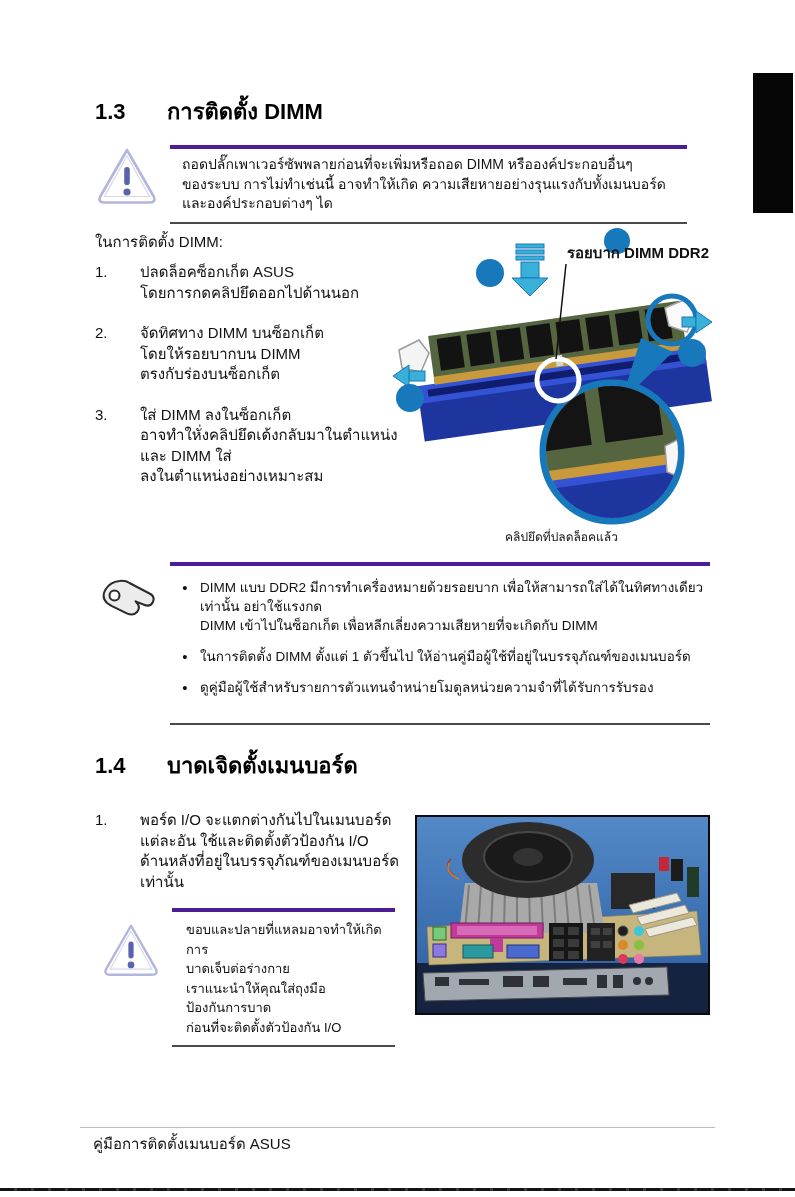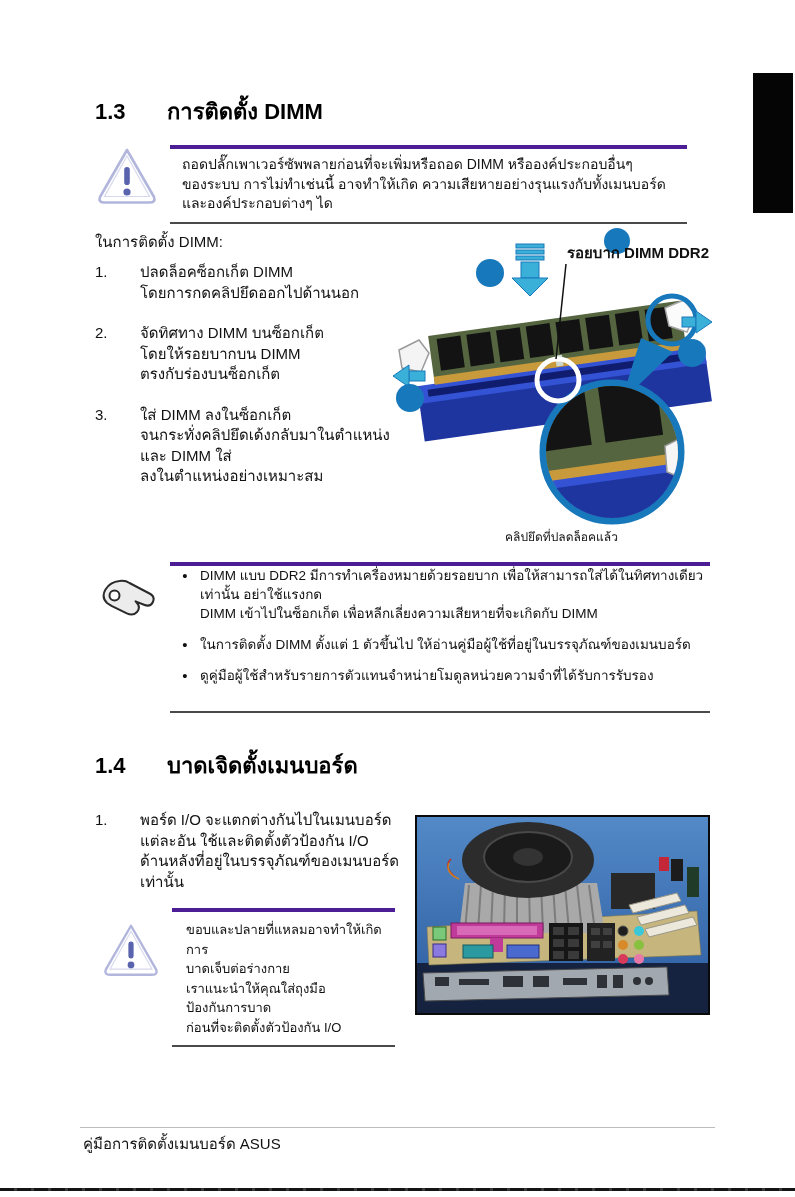--- a/index.html
+++ b/index.html
@@ -9,37 +9,37 @@
   }
   .pre{white-space:pre-line;}
   .chapter-tab{position:absolute;left:753px;top:73px;width:40px;height:140px;background:#050505;}
   .heading{position:absolute;left:95px;font-weight:bold;font-size:22px;color:#000;}
   .h13{top:94px;}
   .h14{top:748px;}
   .h-num{display:inline-block;width:72px;}
   .rulebox{position:absolute;border-top:4px solid #4c1d95;border-bottom:2px solid #4a4a4a;box-sizing:border-box;}
   .warn1{left:170px;top:145px;width:517px;padding:6px 4px 8px 12px;font-size:14px;line-height:19.5px;}
   .warn2{left:172px;top:908px;width:223px;padding:8px 0 8px 14px;font-size:13px;line-height:19.5px;}
-  .notesbox{left:170px;top:562px;width:540px;padding:0 0 14px 0;}
+  .notesbox{left:170px;top:562px;width:540px;padding:12px 0 14px 0;}
   .icon-abs{position:absolute;}
   .intro{position:absolute;left:95px;top:230px;margin:0;font-size:15px;}
   .steps{position:absolute;list-style:none;margin:0;padding:0;}
   .steps13{left:95px;top:262px;width:330px;}
   .steps14{left:95px;top:810px;width:335px;}
   .step{display:flex;margin-bottom:20px;font-size:15px;line-height:20.5px;}
   .step .num{width:45px;flex:0 0 45px;}
   .notes-list{list-style:none;margin:0;padding:0;}
   .notes-list li{display:flex;margin-bottom:12px;font-size:13.5px;line-height:19px;}
   .notes-list li::before{content:"\2022";flex:0 0 30px;text-align:center;font-size:15px;}
   .fig-label{position:absolute;left:555px;top:241px;font-size:15px;font-weight:bold;margin-left:12px;}
   .fig-caption{position:absolute;left:505px;top:527px;font-size:12px;font-weight:normal;}
   .figure-svg{position:absolute;left:385px;top:222px;}
   .photo-svg{position:absolute;left:415px;top:815px;}
   .footer-rule{position:absolute;left:80px;top:1127px;width:635px;height:1px;background:#bdbdbd;}
-  .footer-text{position:absolute;left:83px;top:1132px;font-size:15px;}
+  .footer-text{position:absolute;left:93px;top:1132px;font-size:15px;}
   .scan-line{position:absolute;left:0;top:1188px;width:795px;height:3px;
     background:repeating-linear-gradient(90deg,#141414 0 14px,#3a3a3a 14px 17px);}
 </style>
 </head>
 <body>
 
 <div class="page">
 
   <div class="chapter-tab"></div>
 
@@ -59,33 +59,33 @@
     <div class="pre">ถอดปลั๊กเพาเวอร์ซัพพลายก่อนที่จะเพิ่มหรือถอด DIMM หรือองค์ประกอบอื่นๆ
 ของระบบ การไม่ทำเช่นนี้ อาจทำให้เกิด ความเสียหายอย่างรุนแรงกับทั้งเมนบอร์ด
 และองค์ประกอบต่างๆ ได</div>
   </div>
 
   <p class="intro">ในการติดตั้ง DIMM:</p>
 
   <ol class="steps steps13">
     <li class="step">
       <span class="num">1.</span>
-      <span class="pre">ปลดล็อคซ็อกเก็ต DIMM
+      <span class="pre">ปลดล็อคซ็อกเก็ต ASUS
 โดยการกดคลิปยึดออกไปด้านนอก</span>
     </li>
     <li class="step">
       <span class="num">2.</span>
       <span class="pre">จัดทิศทาง DIMM บนซ็อกเก็ต
 โดยให้รอยบากบน DIMM
 ตรงกับร่องบนซ็อกเก็ต</span>
     </li>
     <li class="step">
       <span class="num">3.</span>
       <span class="pre">ใส่ DIMM ลงในซ็อกเก็ต
-จนกระทั่งคลิปยึดเด้งกลับมาในตำแหน่ง
+อาจทำใหั่งคลิปยึดเด้งกลับมาในตำแหน่ง
 และ DIMM ใส่
 ลงในตำแหน่งอย่างเหมาะสม</span>
     </li>
   </ol>
 
   <svg class="figure-svg" width="360" height="328" viewBox="0 0 360 328">
     <defs>
       <clipPath id="magclip">
           <circle cx="227" cy="230" r="66"></circle>
         </clipPath>

